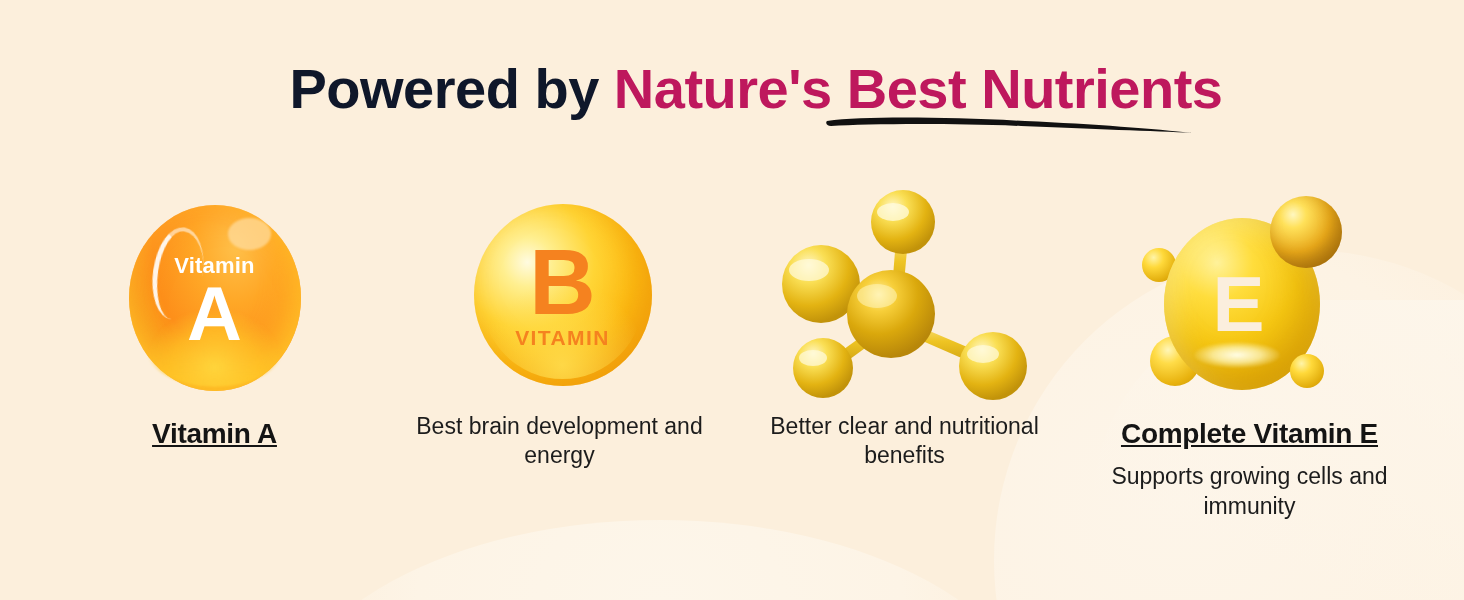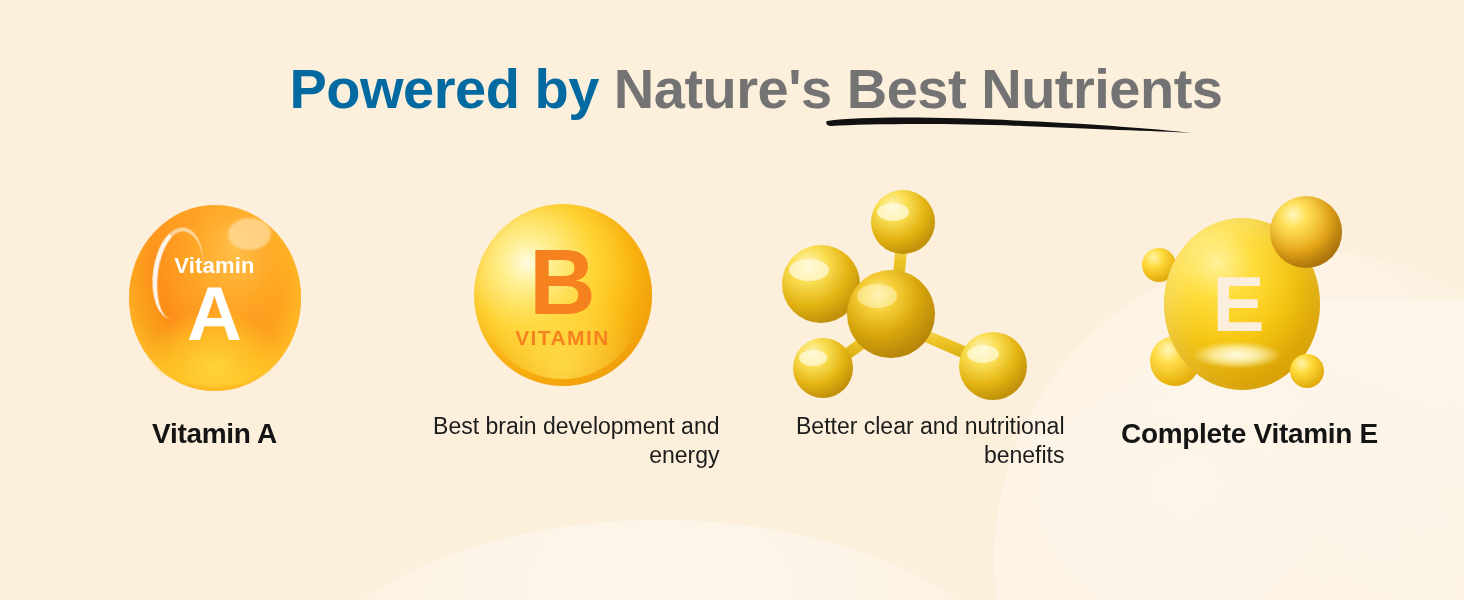--- a/index.html
+++ b/index.html
@@ -63,22 +63,22 @@
   }
   #headline {
     display: inline-block;
     position: relative;
     font-size: 56px;
     font-weight: 700;
     letter-spacing: -0.5px;
     line-height: 1.1;
     white-space: nowrap;
   }
-  .title-black { color: #0369a1; margin-left: 48px; }
-  .title-blue  { color: #737373; }
+  .title-black { color: #0f172a; margin-left: 48px; }
+  .title-blue  { color: #be185d; }
 
   
   #title-underline {
     position: absolute;
     left: 825px;
     top: 112px;
     width: 370px;
     height: 26px;
     pointer-events: none;
   }
@@ -92,35 +92,36 @@
     display: flex;
     flex-direction: row;
     align-items: flex-start;
     justify-content: center;
   }
   .card {
     width: 345px;
     display: flex;
     flex-direction: column;
     align-items: center;
-    text-align: right;
+    text-align: center;
   }
   .card-art {
     position: relative;
     width: 260px;
     height: 210px;
   }
   .card-title {
     margin-top: 18px;
     font-size: 28px;
     font-weight: 700;
     color: #141414;
     letter-spacing: -0.3px;
     line-height: 1.15;
     white-space: nowrap;
+    text-decoration: underline;
   }
   .card-desc {
     margin-top: 12px;
     font-size: 23px;
     font-weight: 400;
     color: #1c1c1c;
     line-height: 1.28;
     max-width: 320px;
   }
 
@@ -392,16 +393,17 @@
           <div class="e-bubble" id="pill-e-left"></div>
           <div class="e-bubble" id="pill-e-bottomleft"></div>
           <div class="e-bubble" id="pill-e-main"></div>
           <div class="e-bubble" id="pill-e-main-glow"></div>
           <div class="e-bubble" id="pill-e-topright"></div>
           <div class="e-bubble" id="pill-e-bottomright"></div>
           <div id="pill-e-letter">E</div>
         </div>
       </div>
       <div class="card-title">Complete Vitamin E</div>
+      <div class="card-desc">Supports growing cells and immunity</div>
     </div>
 
   </div>
 </div>
 
 </body></html>

